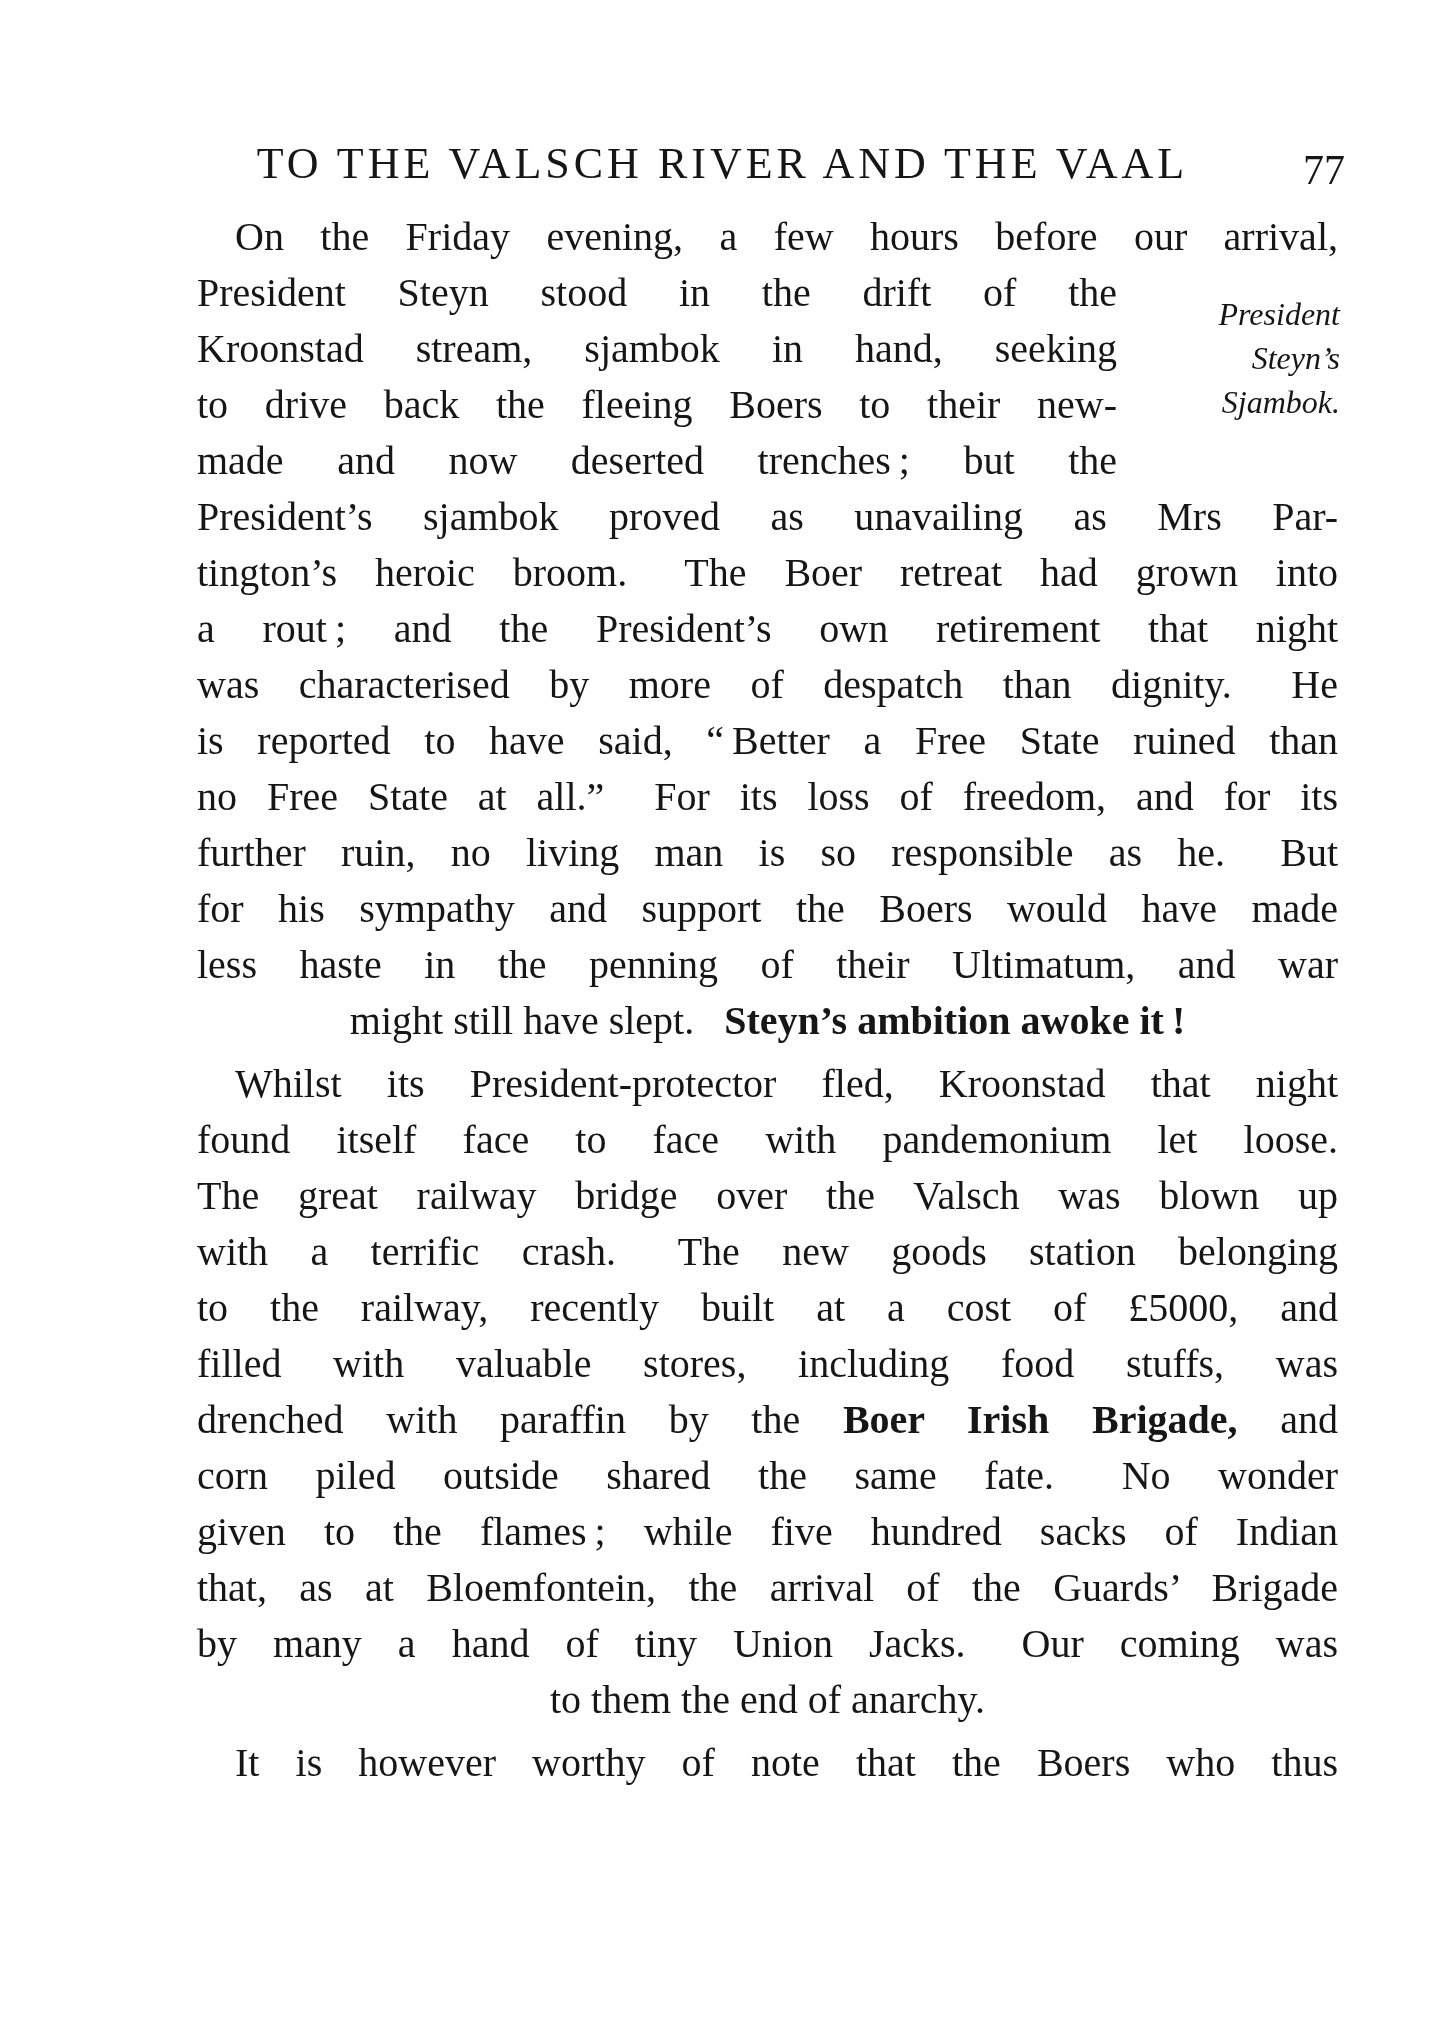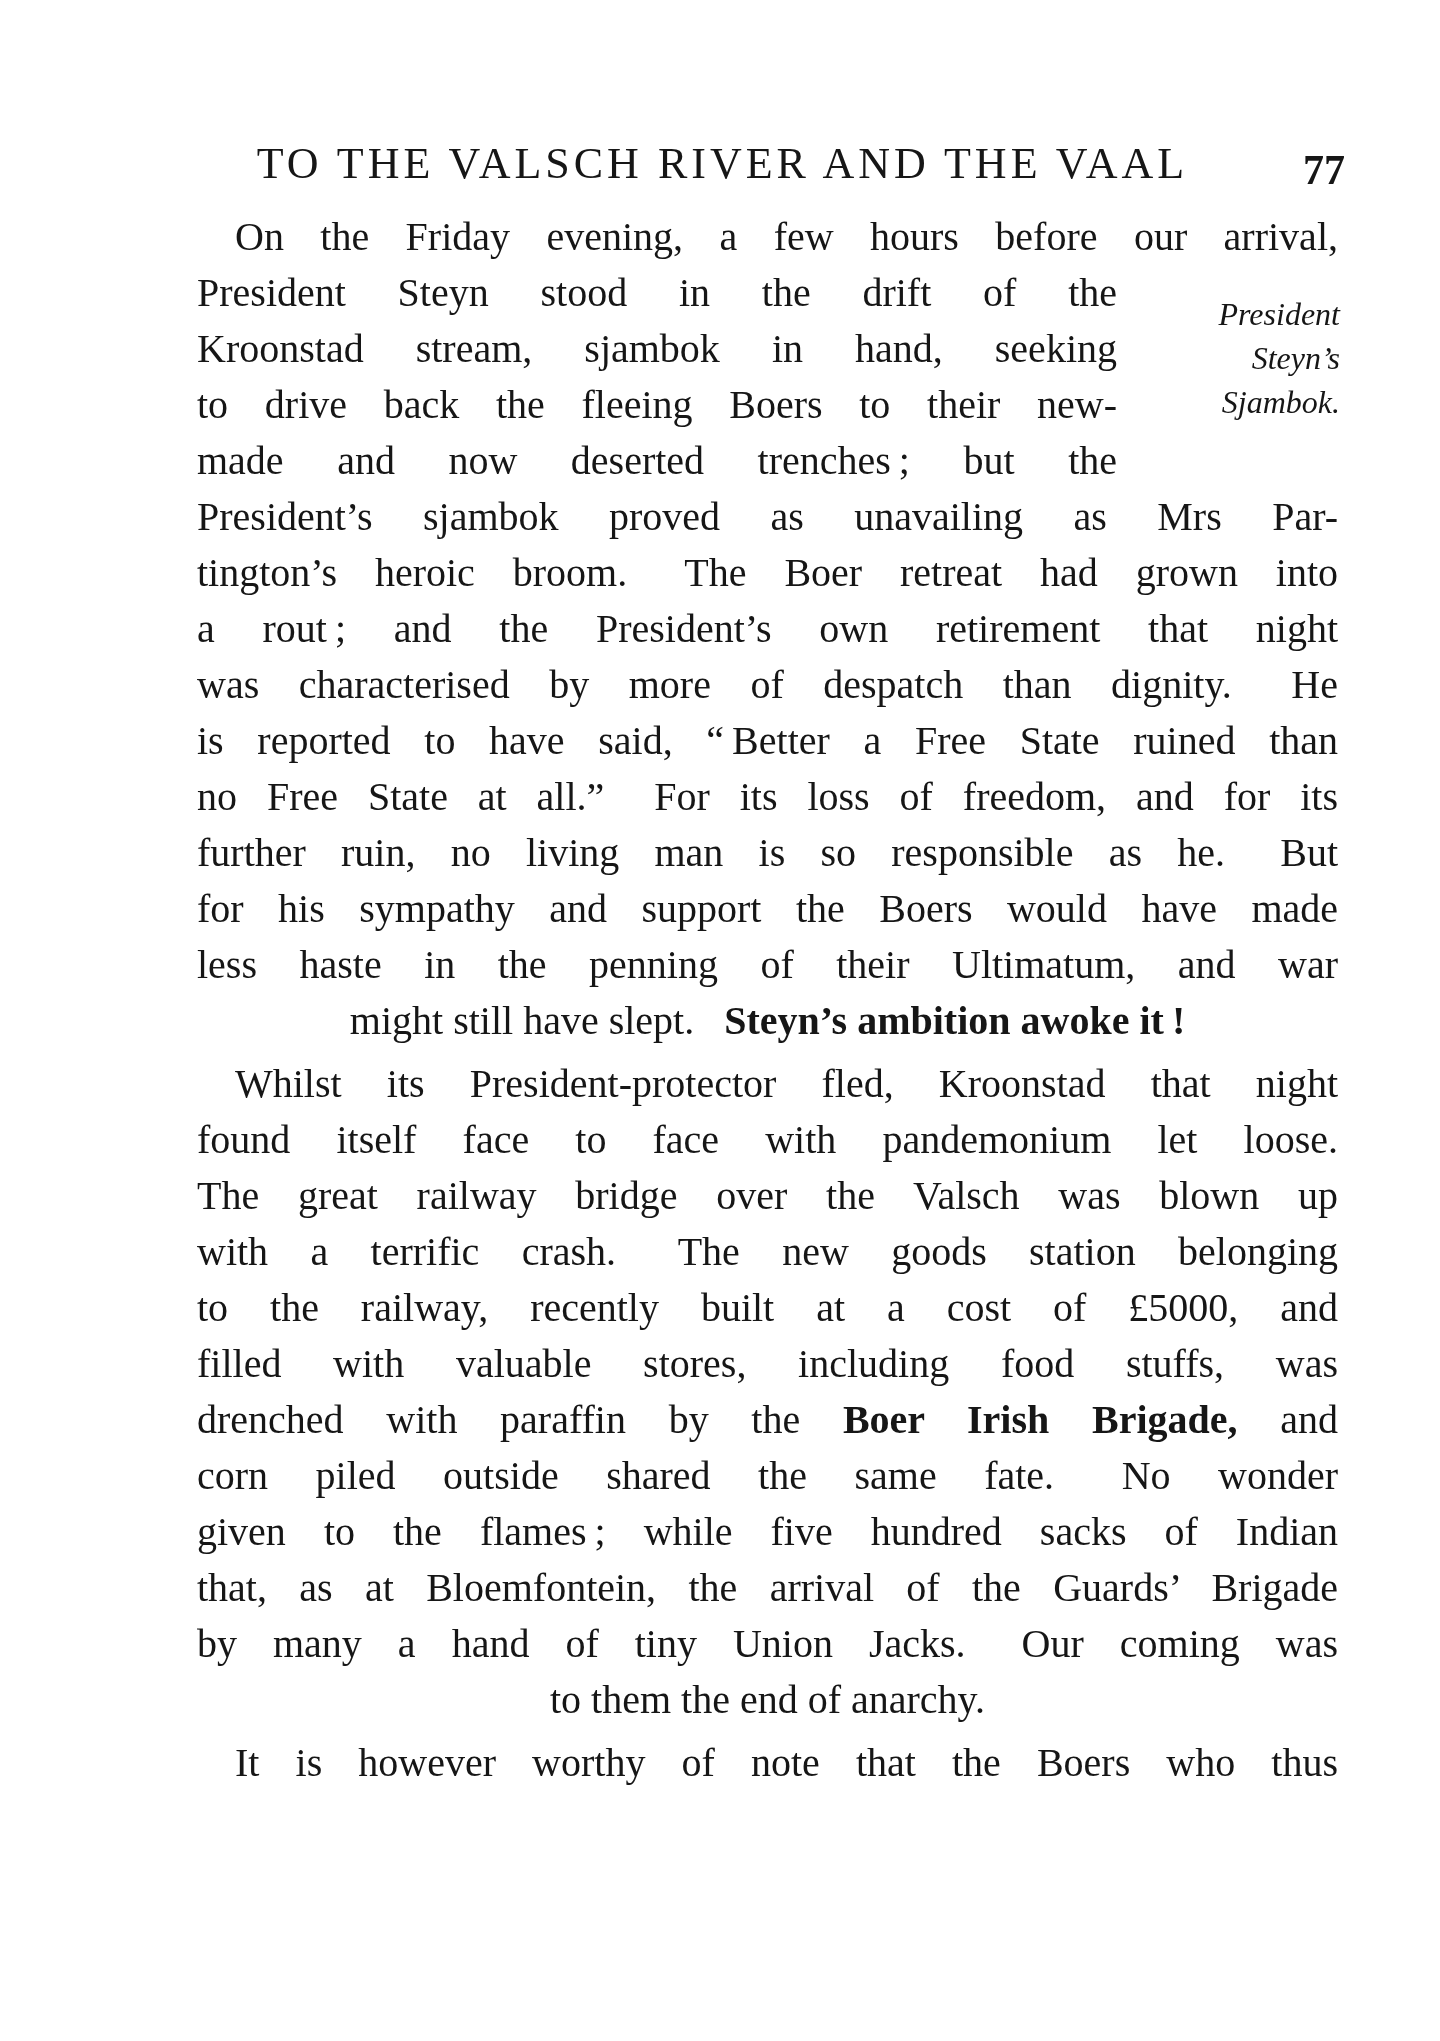--- a/index.html
+++ b/index.html
@@ -32,21 +32,20 @@
     letter-spacing: 4px;
     white-space: nowrap;
   }
   .page-number {
     width: 90px;
     flex: none;
     text-align: right;
     font-size: 42px;
     position: relative;
     top: 6px;
-    font-weight: bold;
   }
   .sidenote {
     position: absolute;
     left: 1140px;
     top: 292px;
     width: 200px;
     font-style: italic;
     font-size: 32px;
     line-height: 44px;
     text-align: right;

